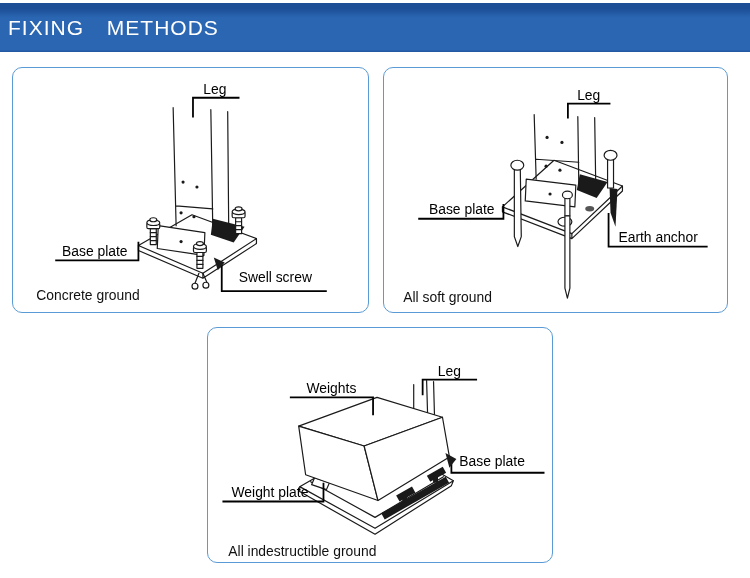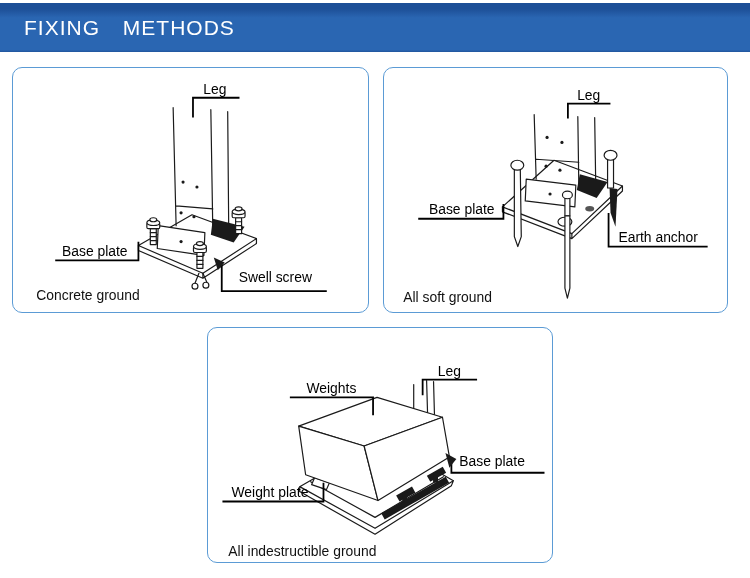--- a/index.html
+++ b/index.html
@@ -9,21 +9,21 @@
   html,body{margin:0;padding:0;}
   body{font-family:"Liberation Sans",sans-serif;background:#fff;}
   .page{position:relative;width:750px;height:578px;background:var(--page-bg);overflow:hidden;}
   .header{
     position:absolute;left:0;top:3px;width:750px;height:49px;
     background:linear-gradient(180deg,var(--header-top) 0%,var(--header-top) 12%,var(--header-bg) 30%,var(--header-bg) 96%,#20549c 100%);
     display:flex;align-items:center;
   }
   .title{
     color:var(--header-text);font-size:21px;letter-spacing:1px;word-spacing:16px;
-    padding-left:24px;font-weight:normal;white-space:nowrap;
+    padding-left:8px;font-weight:normal;white-space:nowrap;
   }
   .panel{position:absolute;background:#fff;border:1.6px solid var(--panel-border);border-radius:10px;box-sizing:border-box;}
   .panel svg{display:block;width:100%;height:100%;}
   #panel-concrete{left:12px;top:67px;width:357px;height:246px;}
   #panel-soft{left:383px;top:67px;width:345px;height:246px;}
   #panel-weight{left:207px;top:327px;width:346px;height:236px;}
   .ln{fill:none;stroke:var(--ink);stroke-width:1.2;stroke-linejoin:round;stroke-linecap:round;}
   .wht{fill:#fff;stroke:var(--ink);stroke-width:1.2;stroke-linejoin:round;}
   .blk{fill:var(--ink);stroke:none;}
   .bar{fill:none;stroke:var(--ink);}

